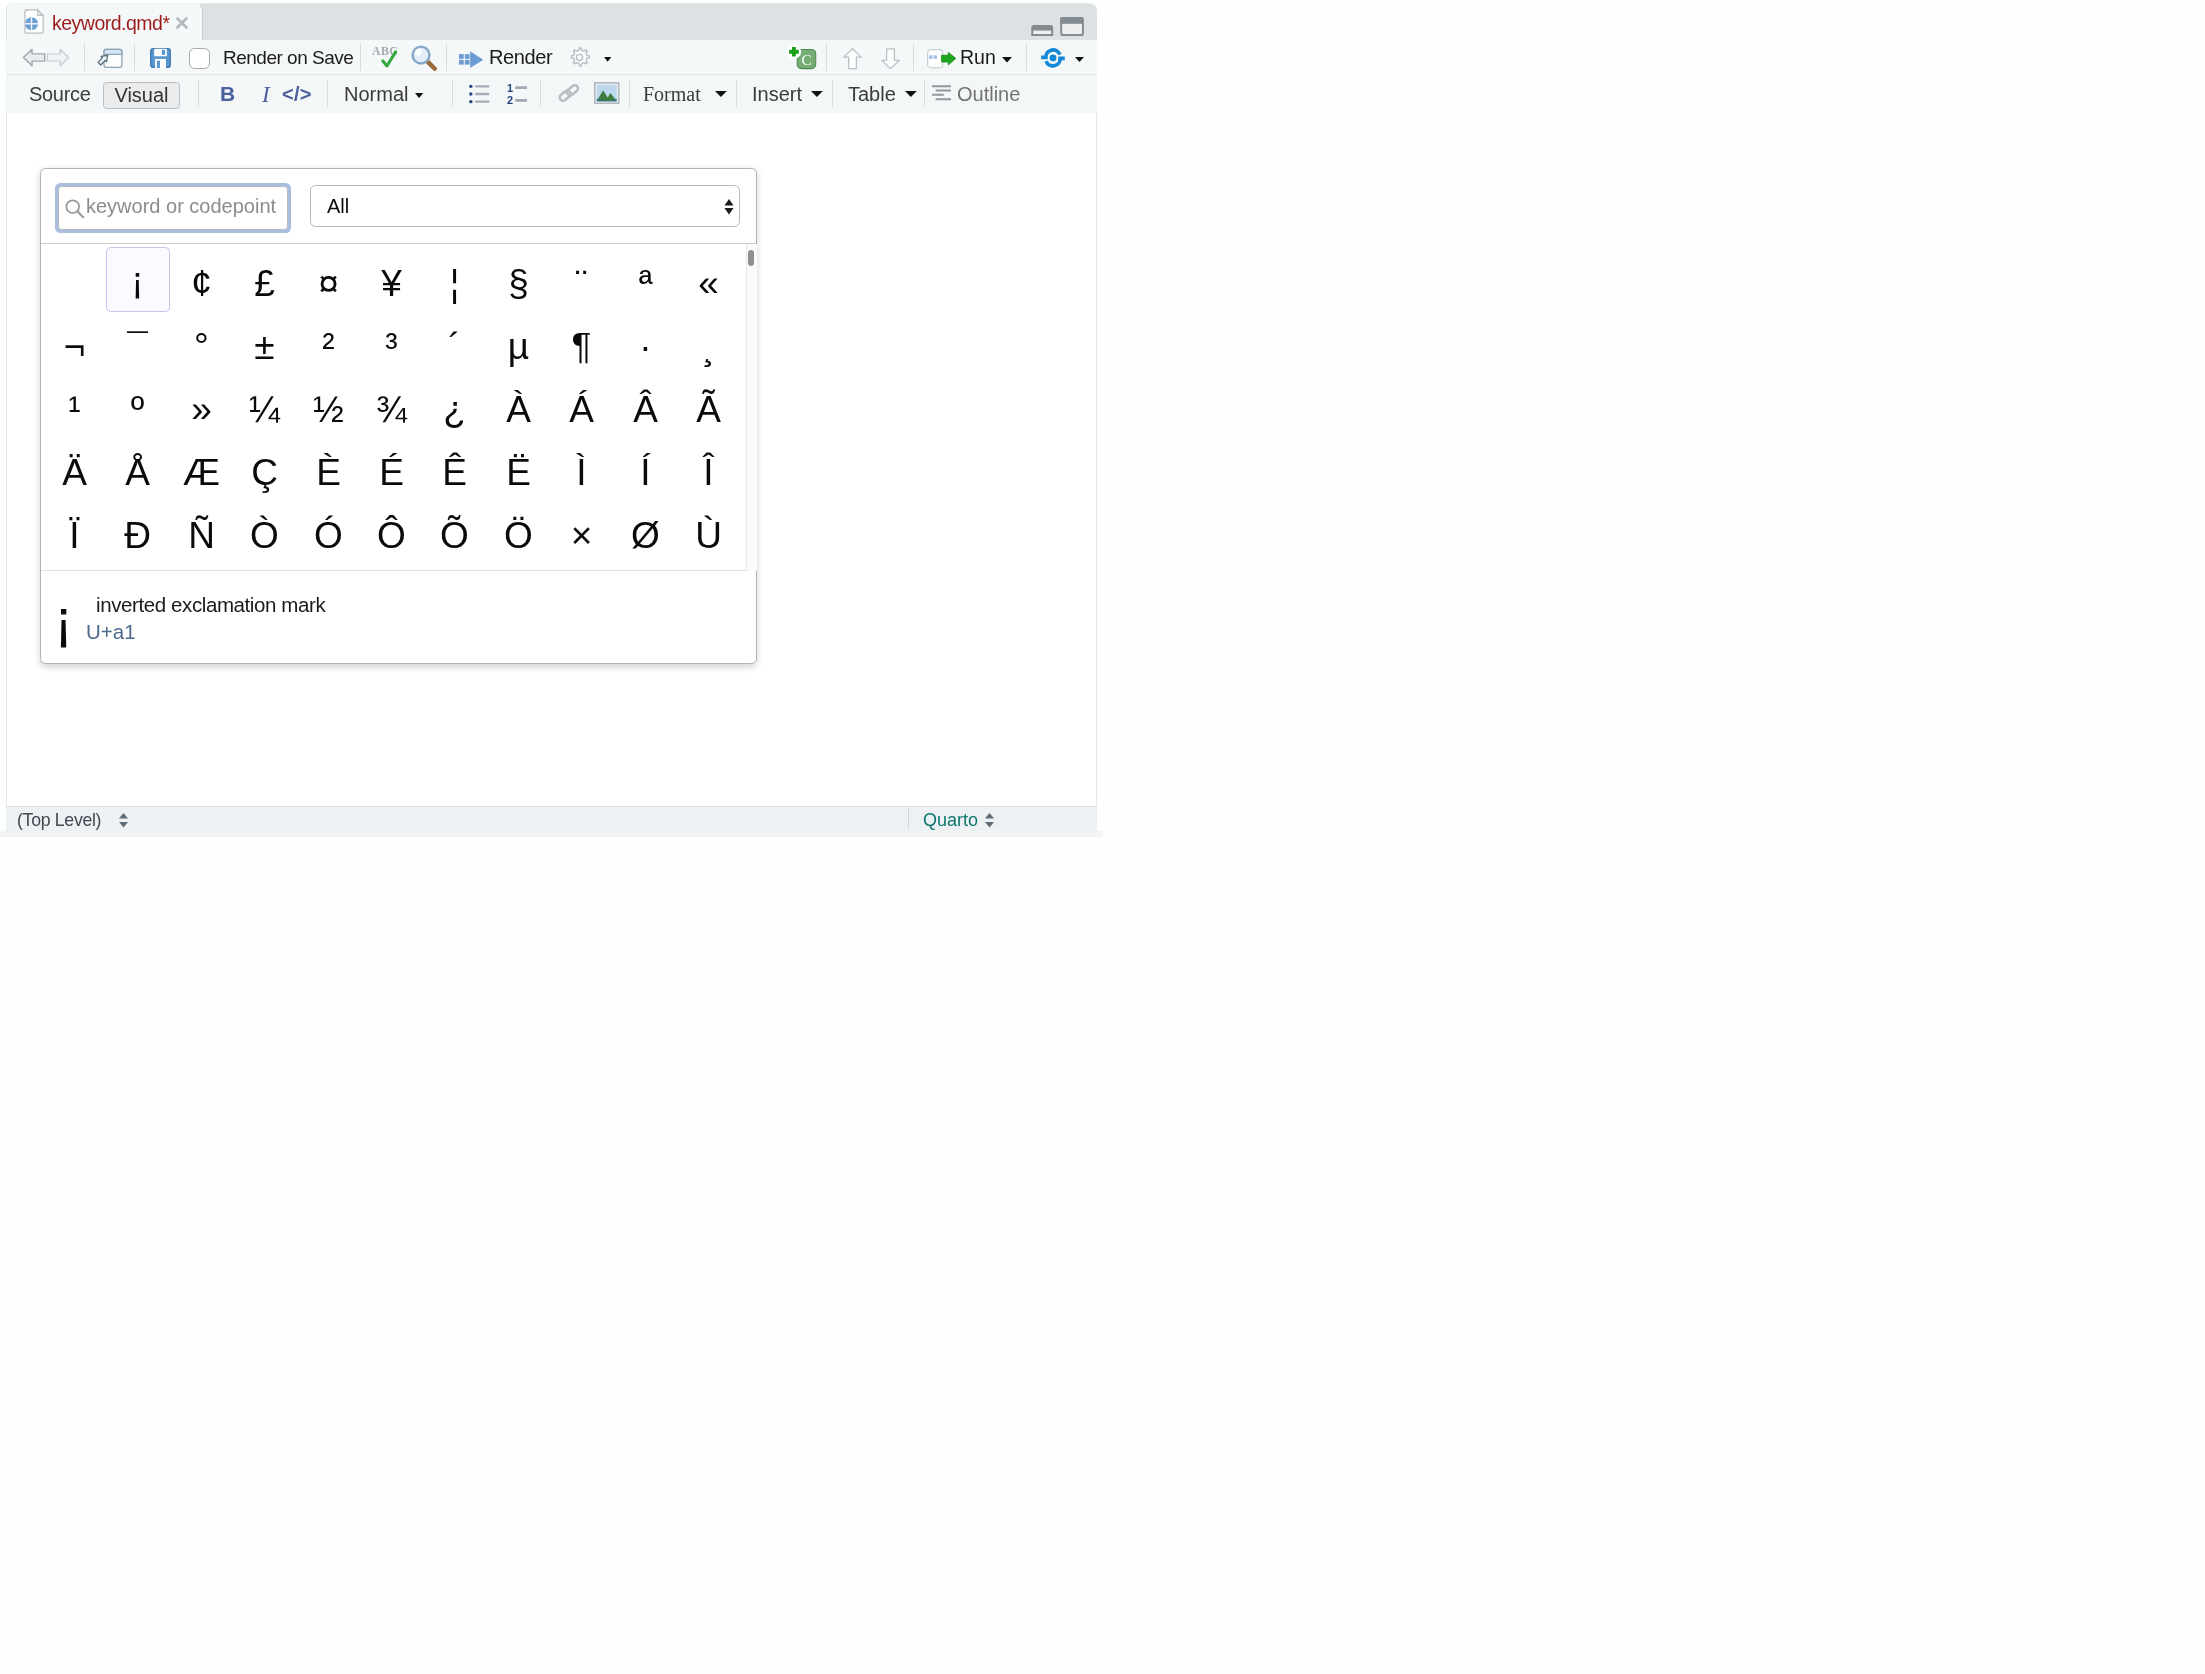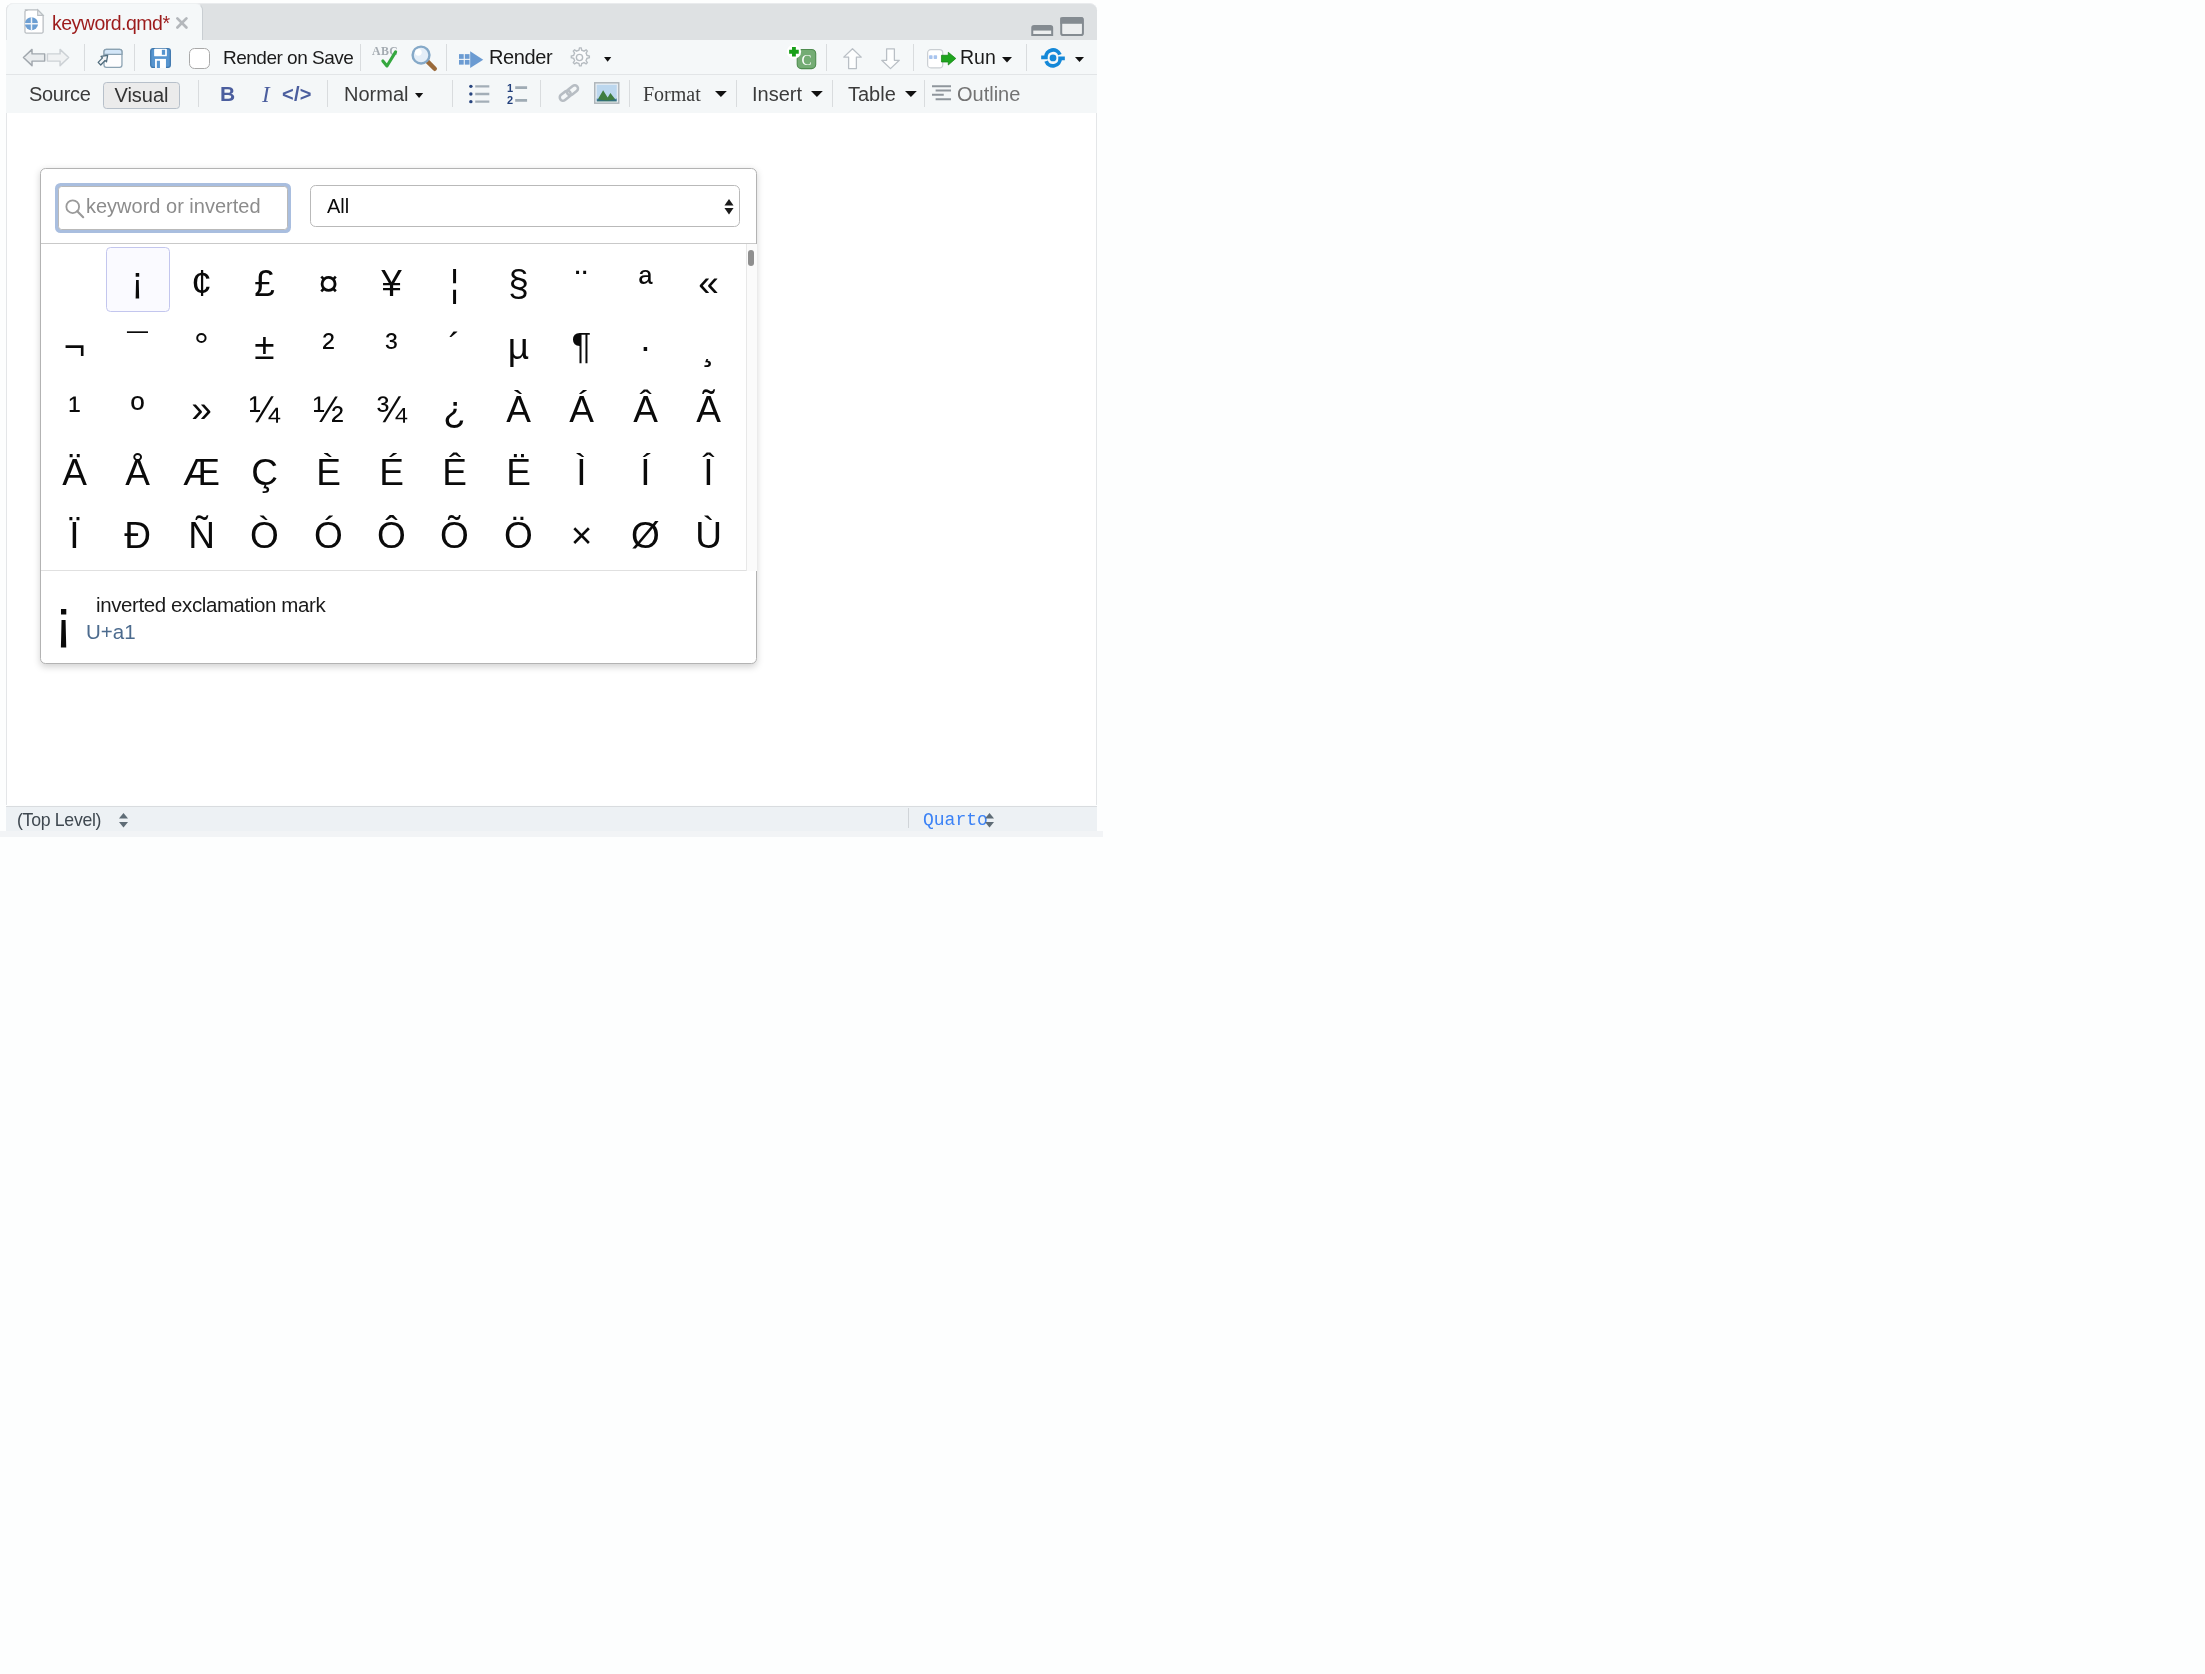--- a/index.html
+++ b/index.html
@@ -166,21 +166,21 @@
 </svg>
 <div class="" style="left:957px;top:83px;width:64px;height:23.6px;font-size:20px;color:#737373;">Outline</div>
 <div class="" style="left:5.9px;top:113px;width:1091px;height:692px;background:#ffffff;border-left:0.9px solid #e4e6e8;border-right:0.9px solid #e4e6e8;"></div>
 <div class="" style="left:40px;top:168px;width:717px;height:496px;background:#ffffff;border:1.4px solid #b3b3b3;border-radius:5.5px;box-shadow:0 2.7px 7.3px rgba(0,0,0,0.18);"></div>
 <div class="" style="left:55px;top:183px;width:236px;height:50px;background:#a9bedf;border-radius:5.5px;"></div>
 <div class="" style="left:58px;top:186px;width:230px;height:44px;background:#ffffff;border:1.8px solid #b9b9b9;border-radius:3.6px;"></div>
 <svg style="left:65px;top:199px" width="20" height="20" viewBox="0 0 22 22">
 <circle cx="8.5" cy="8.5" r="7" fill="none" stroke="#9a9a9a" stroke-width="2"></circle>
 <line x1="13.5" y1="13.5" x2="20" y2="20" stroke="#9a9a9a" stroke-width="2.4" stroke-linecap="round"></line>
 </svg>
-<div class="" style="left:86px;top:195px;width:195px;height:23.6px;font-size:20px;color:#8c8c8c;">keyword or inverted</div>
+<div class="" style="left:86px;top:195px;width:195px;height:23.6px;font-size:20px;color:#8c8c8c;">keyword or codepoint</div>
 <div class="" style="left:310px;top:185px;width:430px;height:42px;background:#ffffff;border:1.8px solid #b9b9b9;border-radius:5.5px;"></div>
 <div class="" style="left:327px;top:195px;width:55px;height:23.6px;font-size:20px;color:#0a0a0a;">All</div>
 <svg style="left:724px;top:199px" width="10" height="15.5" viewBox="0 0 11 17">
 <path d="M5.5 0 L10.5 7 L0.5 7 Z" fill="#1b1b1b"></path>
 <path d="M5.5 17 L10.5 10 L0.5 10 Z" fill="#1b1b1b"></path>
 </svg>
 <div class="" style="left:41px;top:243px;width:715px;height:0.9px;background:#c9c9c9;"></div>
 <div class="" style="left:41px;top:570px;width:715px;height:0.9px;background:#e0e0e0;"></div>
 <div class="" style="left:746px;top:244px;width:10.5px;height:327px;background:#fbfbfb;border-left:0.9px solid #e8e8e8;"></div>
 <div class="" style="left:748px;top:250px;width:6.4px;height:15.5px;background:#8f8f8f;border-radius:3.2px;"></div>
@@ -246,18 +246,18 @@
 <div class="" style="left:50px;top:587px;width:27px;height:64px;font-size:56px;color:#0a0a0a;text-align:center;line-height:64px;">¡</div>
 <div class="" style="left:96px;top:593px;width:364px;height:27px;font-size:20.5px;letter-spacing:-0.4px;color:#1a1a1a;">inverted exclamation mark</div>
 <div class="" style="left:86px;top:620px;width:182px;height:27px;font-size:20.5px;color:#4c6b8e;">U+a1</div>
 <div class="" style="left:5.9px;top:806px;width:1091px;height:25px;background:#edf1f4;border-top:0.9px solid #d9dcdf;"></div>
 <div class="" style="left:17px;top:810px;width:109px;height:20px;font-size:17.7px;letter-spacing:-0.3px;color:#3f4850;">(Top Level)</div>
 <svg style="left:118px;top:813px" width="11" height="14.5" viewBox="0 0 12 16">
 <path d="M6 0 L11 6 L1 6 Z" fill="#5f6c76"></path>
     <path d="M6 16 L11 10 L1 10 Z" fill="#5f6c76"></path>
 </svg>
 <div class="" style="left:908px;top:808px;width:0.9px;height:20px;background:#d0d4d8;"></div>
-<div class="" style="left:923px;top:810px;width:64px;height:20px;font-size:18px;color:#3b82f6;font-family:Liberation Mono, monospace;">Quarto</div>
+<div class="" style="left:923px;top:810px;width:64px;height:20px;font-size:18px;color:#0f766e;">Quarto</div>
 <svg style="left:984px;top:813px" width="11" height="14.5" viewBox="0 0 12 16">
 <path d="M6 0 L11 6 L1 6 Z" fill="#5f6c76"></path>
     <path d="M6 16 L11 10 L1 10 Z" fill="#5f6c76"></path>
 </svg>
 <div class="" style="left:0px;top:831px;width:1103px;height:6.8px;background:#f2f4f6;"></div>
 
 </body></html>

